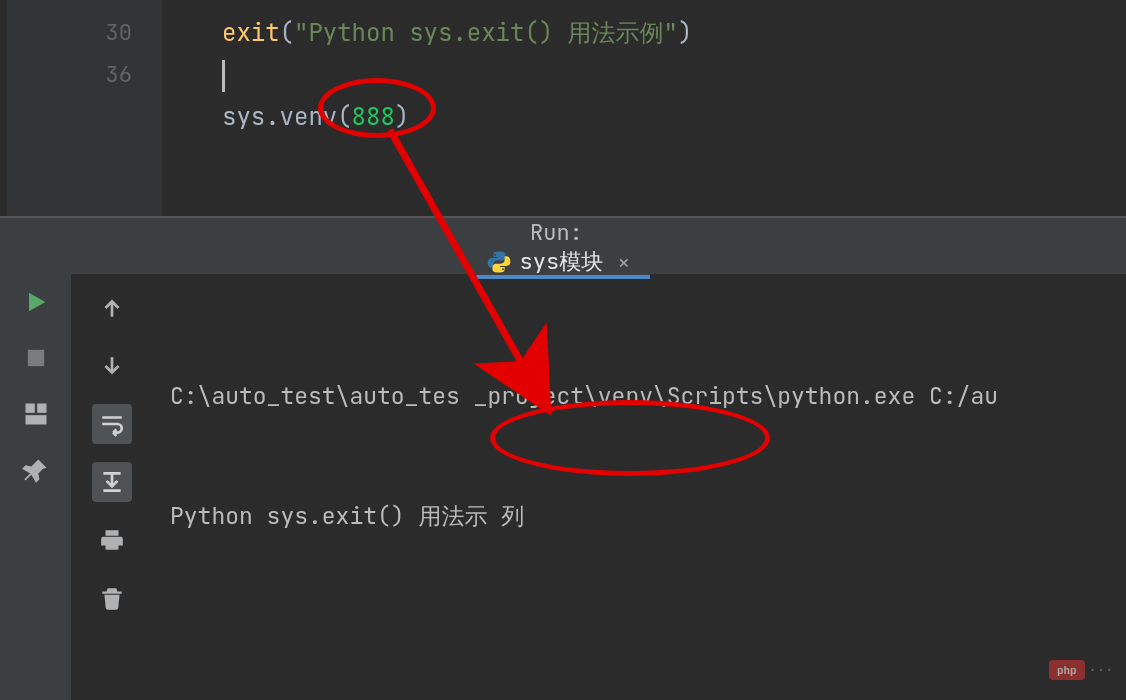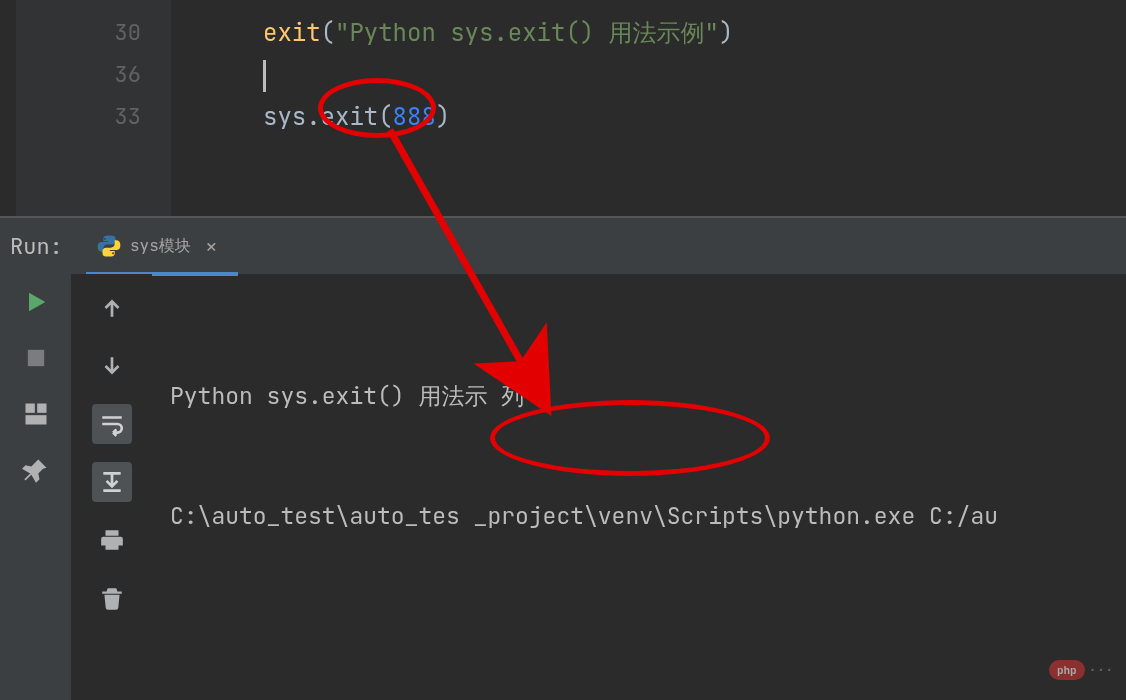--- a/index.html
+++ b/index.html
@@ -1,61 +1,60 @@
 <!DOCTYPE html>
 <html><head>
 <meta charset="utf-8">
 <style>
   * { margin:0; padding:0; box-sizing:border-box; }
   html,body { width:1126px; height:700px; background:#2b2b2b; font-family:"Consolas","JetBrains Mono","Microsoft YaHei",monospace; overflow:hidden; color:#a9b7c6; }
-  .editor { position:absolute; left:16px; top:0; right:0; height:216px; background:#2b2b2b; display:flex;gap:32px; }
+  .editor { position:absolute; left:7px; top:0; right:0; height:216px; background:#2b2b2b; display:flex; }
   .gutter { width:155px; background:#313335; padding-top:12px; }
   .gutter-line { height:42px; line-height:42px; color:#606366; font-size:22px; text-align:right; padding-right:30px; }
   .code { flex:1; padding-top:12px; padding-left:60px; }
   .code-line { height:42px; line-height:42px; font-size:24px; white-space:pre; position:relative; }
   .t-fn { color:#ffc66d; }
   .t-str { color:#6a8759; }
   .t-plain { color:#a9b7c6; }
-  .t-num { color:#3b82f6; }
+  .t-num { color:#22c55e; }
   .caret { display:inline-block; width:3px; height:32px; background:#bbbbbb; vertical-align:middle; }
   .divider { position:absolute; left:0; right:0; top:216px; height:2px; background:#555; }
   .run-panel { position:absolute; left:0; right:0; top:218px; bottom:0; background:#2b2b2b; }
-  .run-header { position:absolute; left:0; right:0; top:0; height:56px; background:#3c3f41; display:flex; align-items:center; }
+  .run-header { position:absolute; left:0; right:0; top:0; height:56px; background:#3c3f41; display:flex; align-items:center;flex-direction:column; }
   .run-label { width:86px; color:#bbbbbb; font-size:22px; padding-left:10px; }
   .tab { position:relative; height:56px; display:flex; align-items:center; padding:0 20px 0 10px; background:#3c3f41; gap:8px; }
   .tab-underline { position:absolute; left:0; right:0; bottom:-2px; height:4px; background:#4a88c7; }
-  .tab-name { color:#a3a3a3; font-size:16px; }
+  .tab-name { color:#e5e5e5; font-size:22px; }
   .tab-close { color:#a0a0a0; font-size:22px; cursor:pointer; margin-left:6px; }
   .py-icon { width:26px; height:26px; }
   .tools-col { position:absolute; left:0; top:56px; bottom:0; width:72px; background:#3c3f41; border-right:1px solid #2b2b2b; display:flex; flex-direction:column; align-items:center; padding-top:14px; gap:28px; }
   .tool-icon { width:28px; height:28px; display:flex; align-items:center; justify-content:center; color:#afb1b3; cursor:pointer; }
   .tool-icon svg { width:100%; height:100%; }
   .console-col { position:absolute; left:72px; top:56px; bottom:0; width:80px; background:#2b2b2b; display:flex; flex-direction:column; align-items:center; padding-top:14px; gap:18px; }
   .console-btn { width:40px; height:40px; display:flex; align-items:center; justify-content:center; color:#afb1b3; cursor:pointer; border-radius:4px; }
   .console-btn.active { background:#4e5254; }
   .console-btn svg { width:26px; height:26px; }
   .console-out { position:absolute; left:170px; top:78px; right:0; font-size:23px; line-height:40px; white-space:pre; color:#bbbbbb; }
   .annot { position:absolute; pointer-events:none; }
   .ellipse { border:5px solid #e20000; border-radius:50%; }
   .watermark { position:absolute; right:12px; bottom:20px; font-size:14px; color:#888; font-style:italic; opacity:.6; display:flex; align-items:center; gap:4px; }
-  .watermark .dot { width:36px; height:20px; background:#c33; border-radius:10px; display:inline-flex; align-items:center; justify-content:center; color:#fff; font-weight:bold; font-style:normal; font-size:11px; }
+  .watermark .dot { width:36px; height:20px; background:#c33; border-radius:4px; display:inline-flex; align-items:center; justify-content:center; color:#fff; font-weight:bold; font-style:normal; font-size:11px; }
 </style>
 </head>
 <body>
 
 <div class="editor">
   <div class="gutter" id="gutter">
       <div class="gutter-line">30</div>
       <div class="gutter-line">36</div>
-      <div class="gutter-line">33</div>
     </div>
   <div class="code" id="codearea">
       <div class="code-line"><span class="t-fn">exit</span><span class="t-plain">(</span><span class="t-str">"Python sys.exit() 用法示例"</span><span class="t-plain">)</span></div>
       <div class="code-line"><span class="caret"></span></div>
-      <div class="code-line"><span class="t-plain">sys.exit(</span><span class="t-num">888</span><span class="t-plain">)</span></div>
+      <div class="code-line"><span class="t-plain">sys.venv(</span><span class="t-num">888</span><span class="t-plain">)</span></div>
       <div class="code-line"></div>
     </div>
 </div>
 
 <div class="divider"></div>
 
 <div class="run-panel">
   <div class="run-header">
     <div class="run-label">Run:</div>
     <div class="tab">
@@ -123,22 +122,22 @@
         </svg>
     </div>
     <div class="console-btn">
       <svg viewBox="0 0 24 24" fill="#afb1b3">
           <path d="M8 3h8l1 3h4v2H3V6h4zM5 9h14l-1.2 12a2 2 0 01-2 1.8H8.2a2 2 0 01-2-1.8z"></path>
         </svg>
     </div>
   </div>
 
   <div class="console-out">
+    <div>C:\auto_test\auto_tes _project\venv\Scripts\python.exe C:/au</div>
     <div>Python sys.exit() 用法示 列</div>
-    <div>C:\auto_test\auto_tes _project\venv\Scripts\python.exe C:/au</div>
     <div></div>
     <div>Process finished with exit code 888</div>
   </div>
 </div>
 
 <svg class="annot" style="left:0;top:0" width="1126" height="700">
   <defs>
     <marker id="ah" markerWidth="14" markerHeight="14" refX="11" refY="6" orient="auto">
       <path d="M0 0 L12 6 L0 12 L3 6 z" fill="#e20000"></path>
     </marker>

